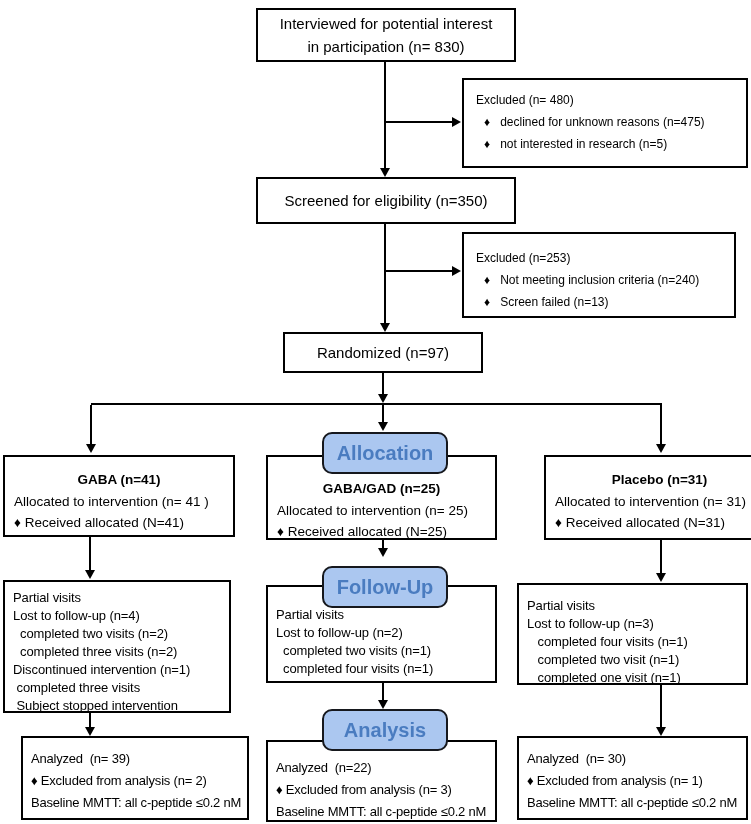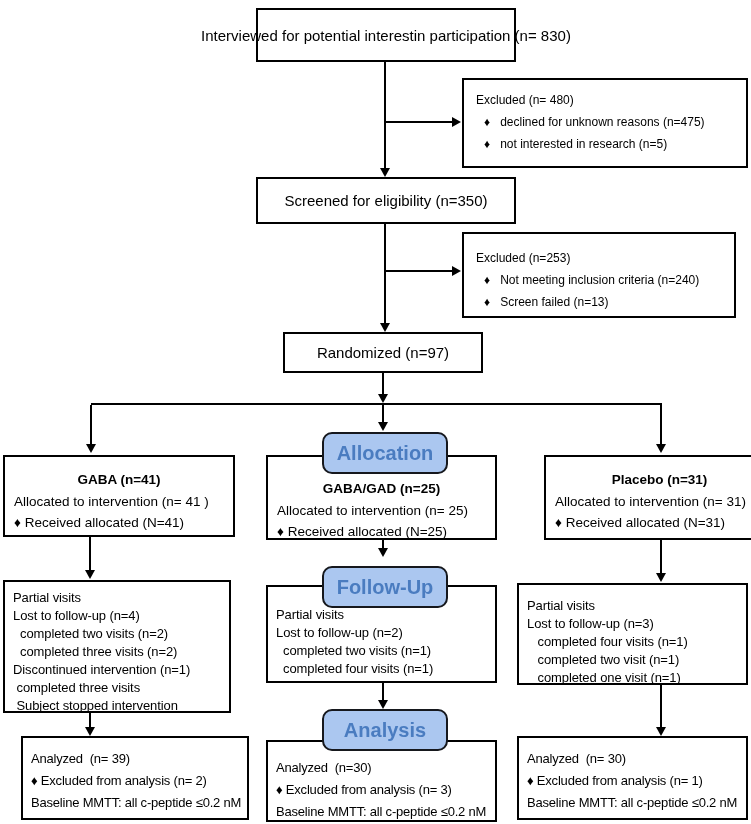--- a/index.html
+++ b/index.html
@@ -4,21 +4,21 @@
 <style>
   * { margin:0; padding:0; box-sizing:border-box; }
   html,body { background:#ffffff; }
   .canvas {
     position:relative; width:751px; height:824px; background:#ffffff;
     font-family:"Liberation Sans", sans-serif; color:#000;
     overflow:hidden;
   }
   .box { position:absolute; background:#fff; border:2px solid #000; }
   .center-box {
-    display:flex; flex-direction:row; align-items:center; justify-content:center;
+    display:flex; flex-direction:column; align-items:center; justify-content:center;
     text-align:center; font-size:15px; line-height:23px;
   }
   .ln { white-space:pre; }
   .title { font-weight:bold; text-align:center; white-space:pre; }
   .excl { font-size:12px; line-height:22px; padding:9px 12px; }
   .excl .indent { padding-left:8px; }
   .alloc { font-size:13.5px; line-height:21px; padding:12px 9px 0 9px; }
   .alloc .title { margin-bottom:1px; }
   .fu { font-size:13px; line-height:18px; padding:7px 8px 0 8px; letter-spacing:-0.1px; }
   .an { font-size:13px; line-height:22px; padding:10px 8px 0 8px; letter-spacing:-0.2px; }
@@ -155,21 +155,21 @@
   <div class="vline" style="left:660px;top:685px;height:42px;"></div>
   <div class="ah-down" style="left:656px;top:727px;"></div>
 
   <div class="box an" style="left:21px;top:736px;width:228px;height:84px;">
     <div class="ln">Analyzed  (n= 39)</div>
     <div class="ln">♦ Excluded from analysis (n= 2)</div>
     <div class="ln">Baseline MMTT: all c-peptide ≤0.2 nM</div>
   </div>
 
   <div class="box an" style="left:266px;top:740px;width:231px;height:82px;padding-top:15px;">
-    <div class="ln">Analyzed  (n=30)</div>
+    <div class="ln">Analyzed  (n=22)</div>
     <div class="ln">♦ Excluded from analysis (n= 3)</div>
     <div class="ln">Baseline MMTT: all c-peptide ≤0.2 nM</div>
   </div>
 
   <div class="box an" style="left:517px;top:736px;width:231px;height:84px;">
     <div class="ln">Analyzed  (n= 30)</div>
     <div class="ln">♦ Excluded from analysis (n= 1)</div>
     <div class="ln">Baseline MMTT: all c-peptide ≤0.2 nM</div>
   </div>
 

